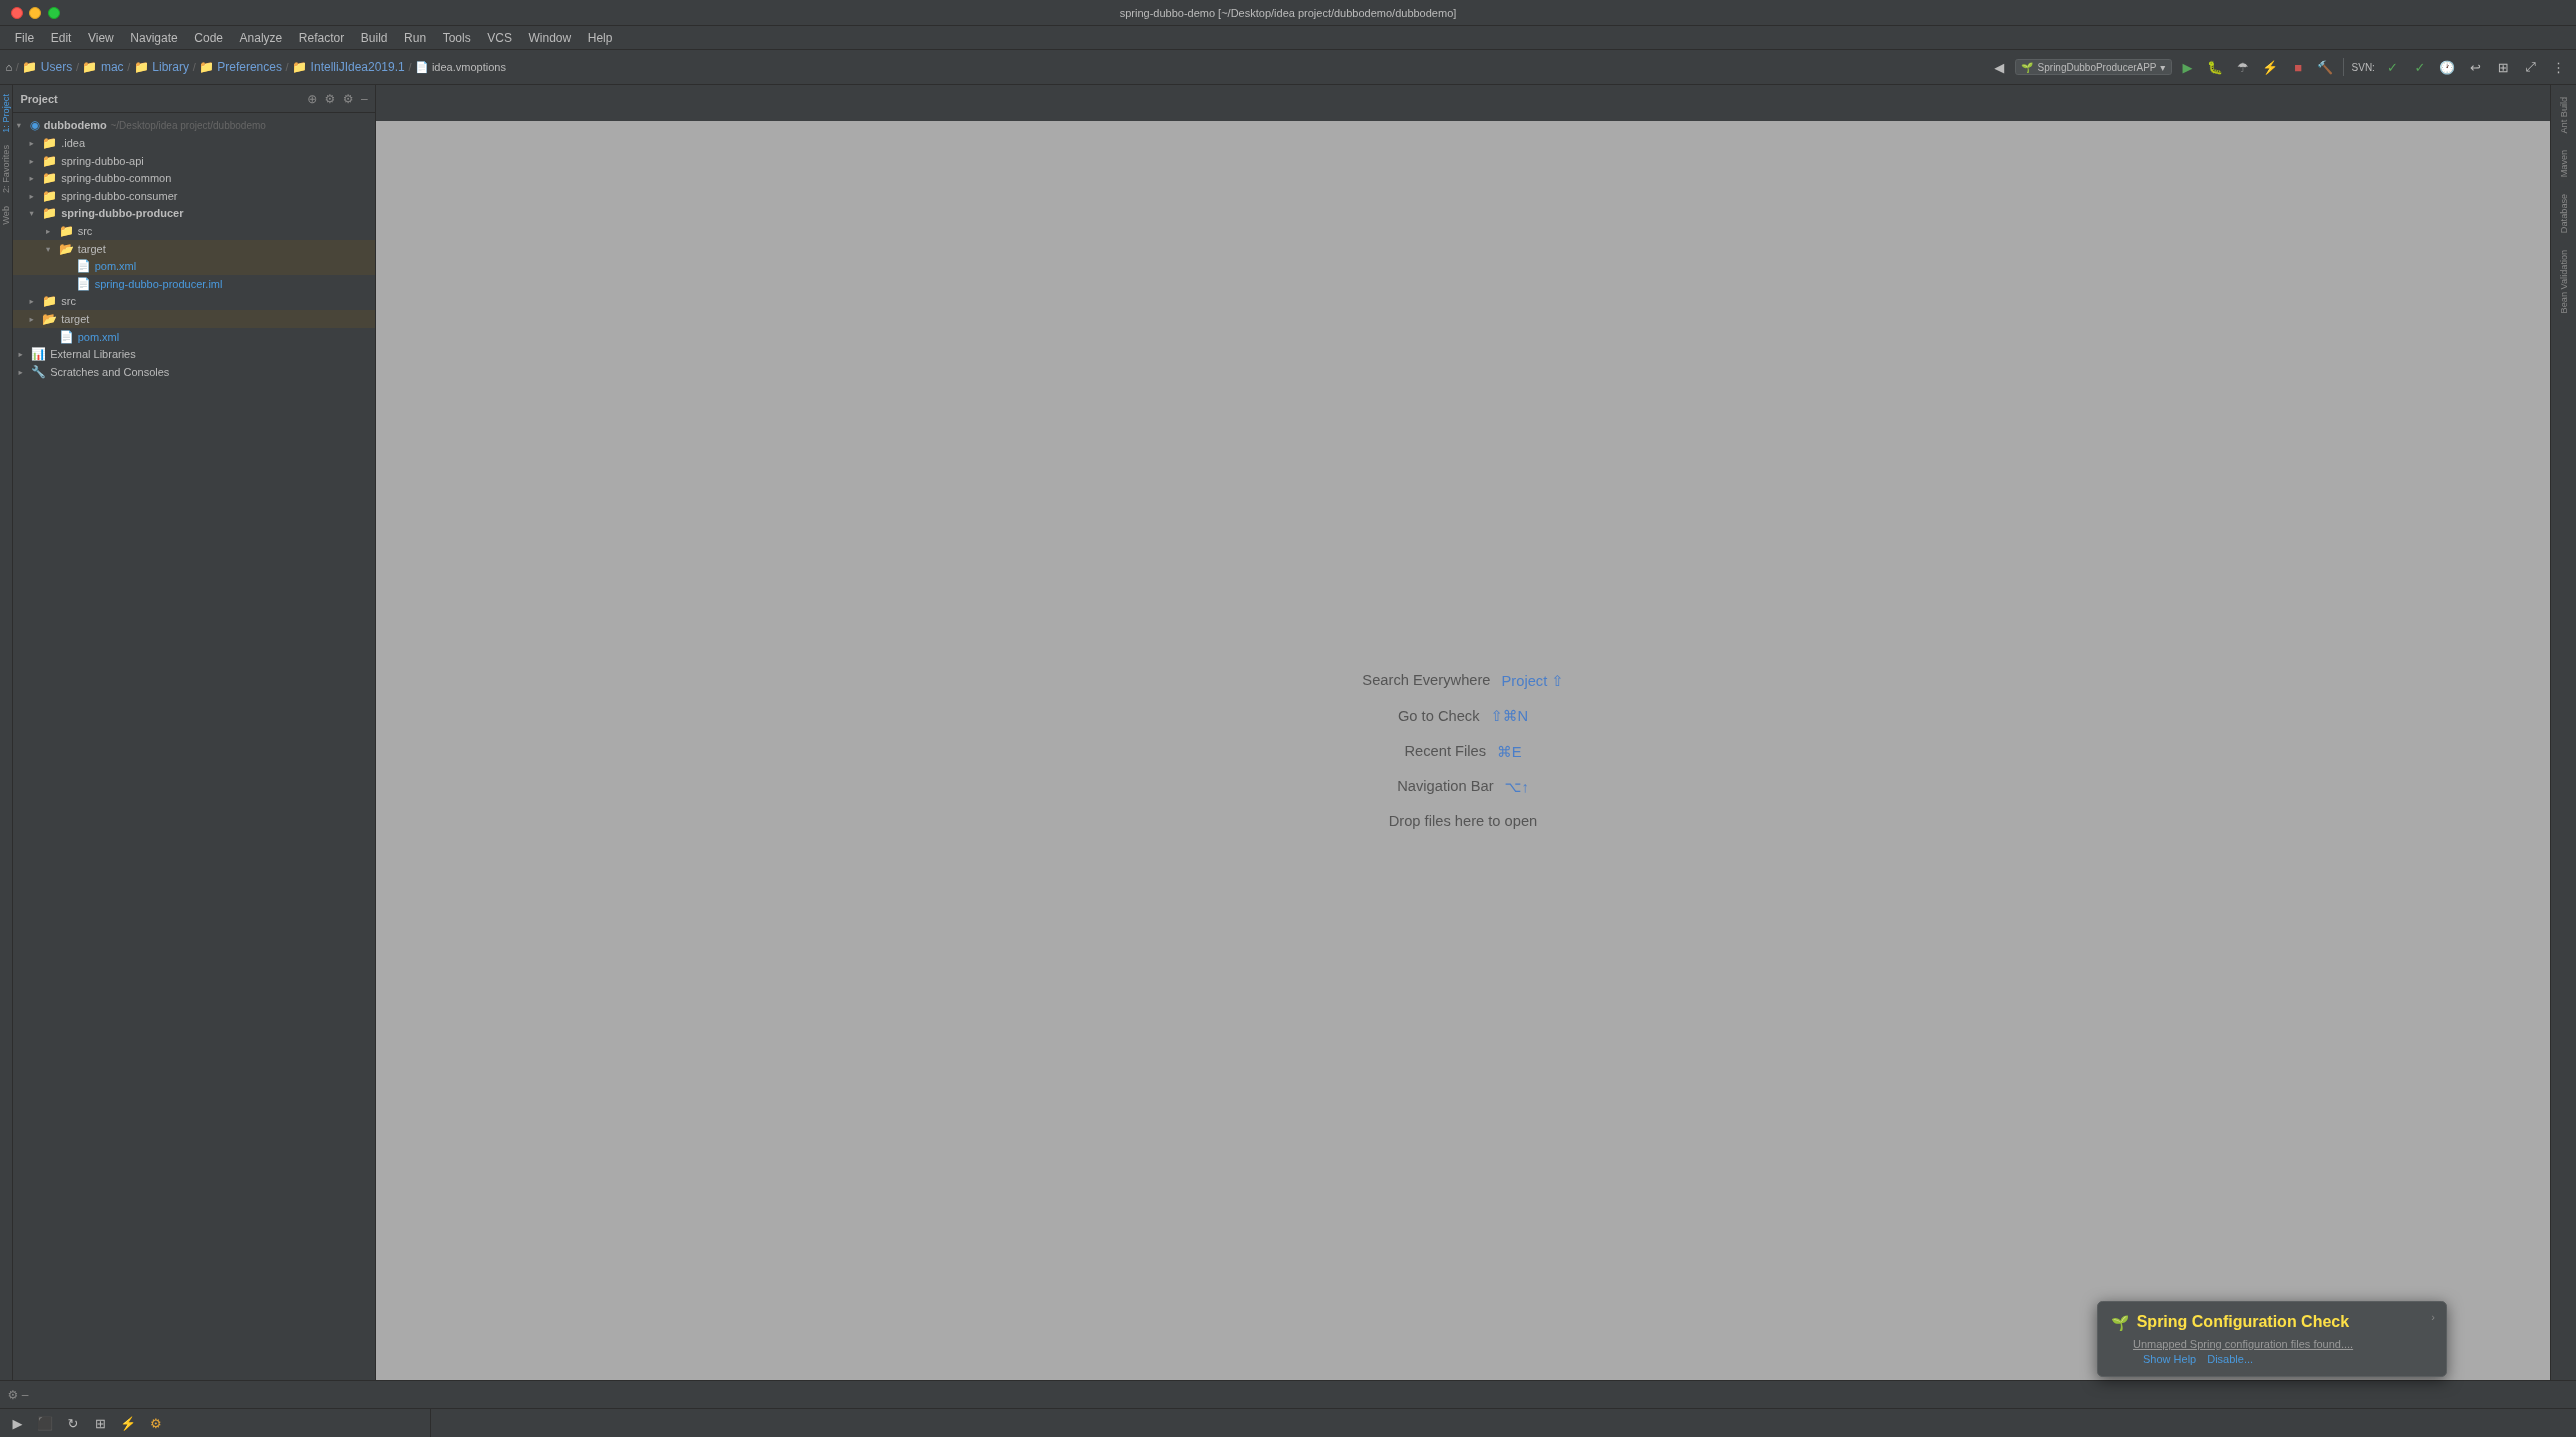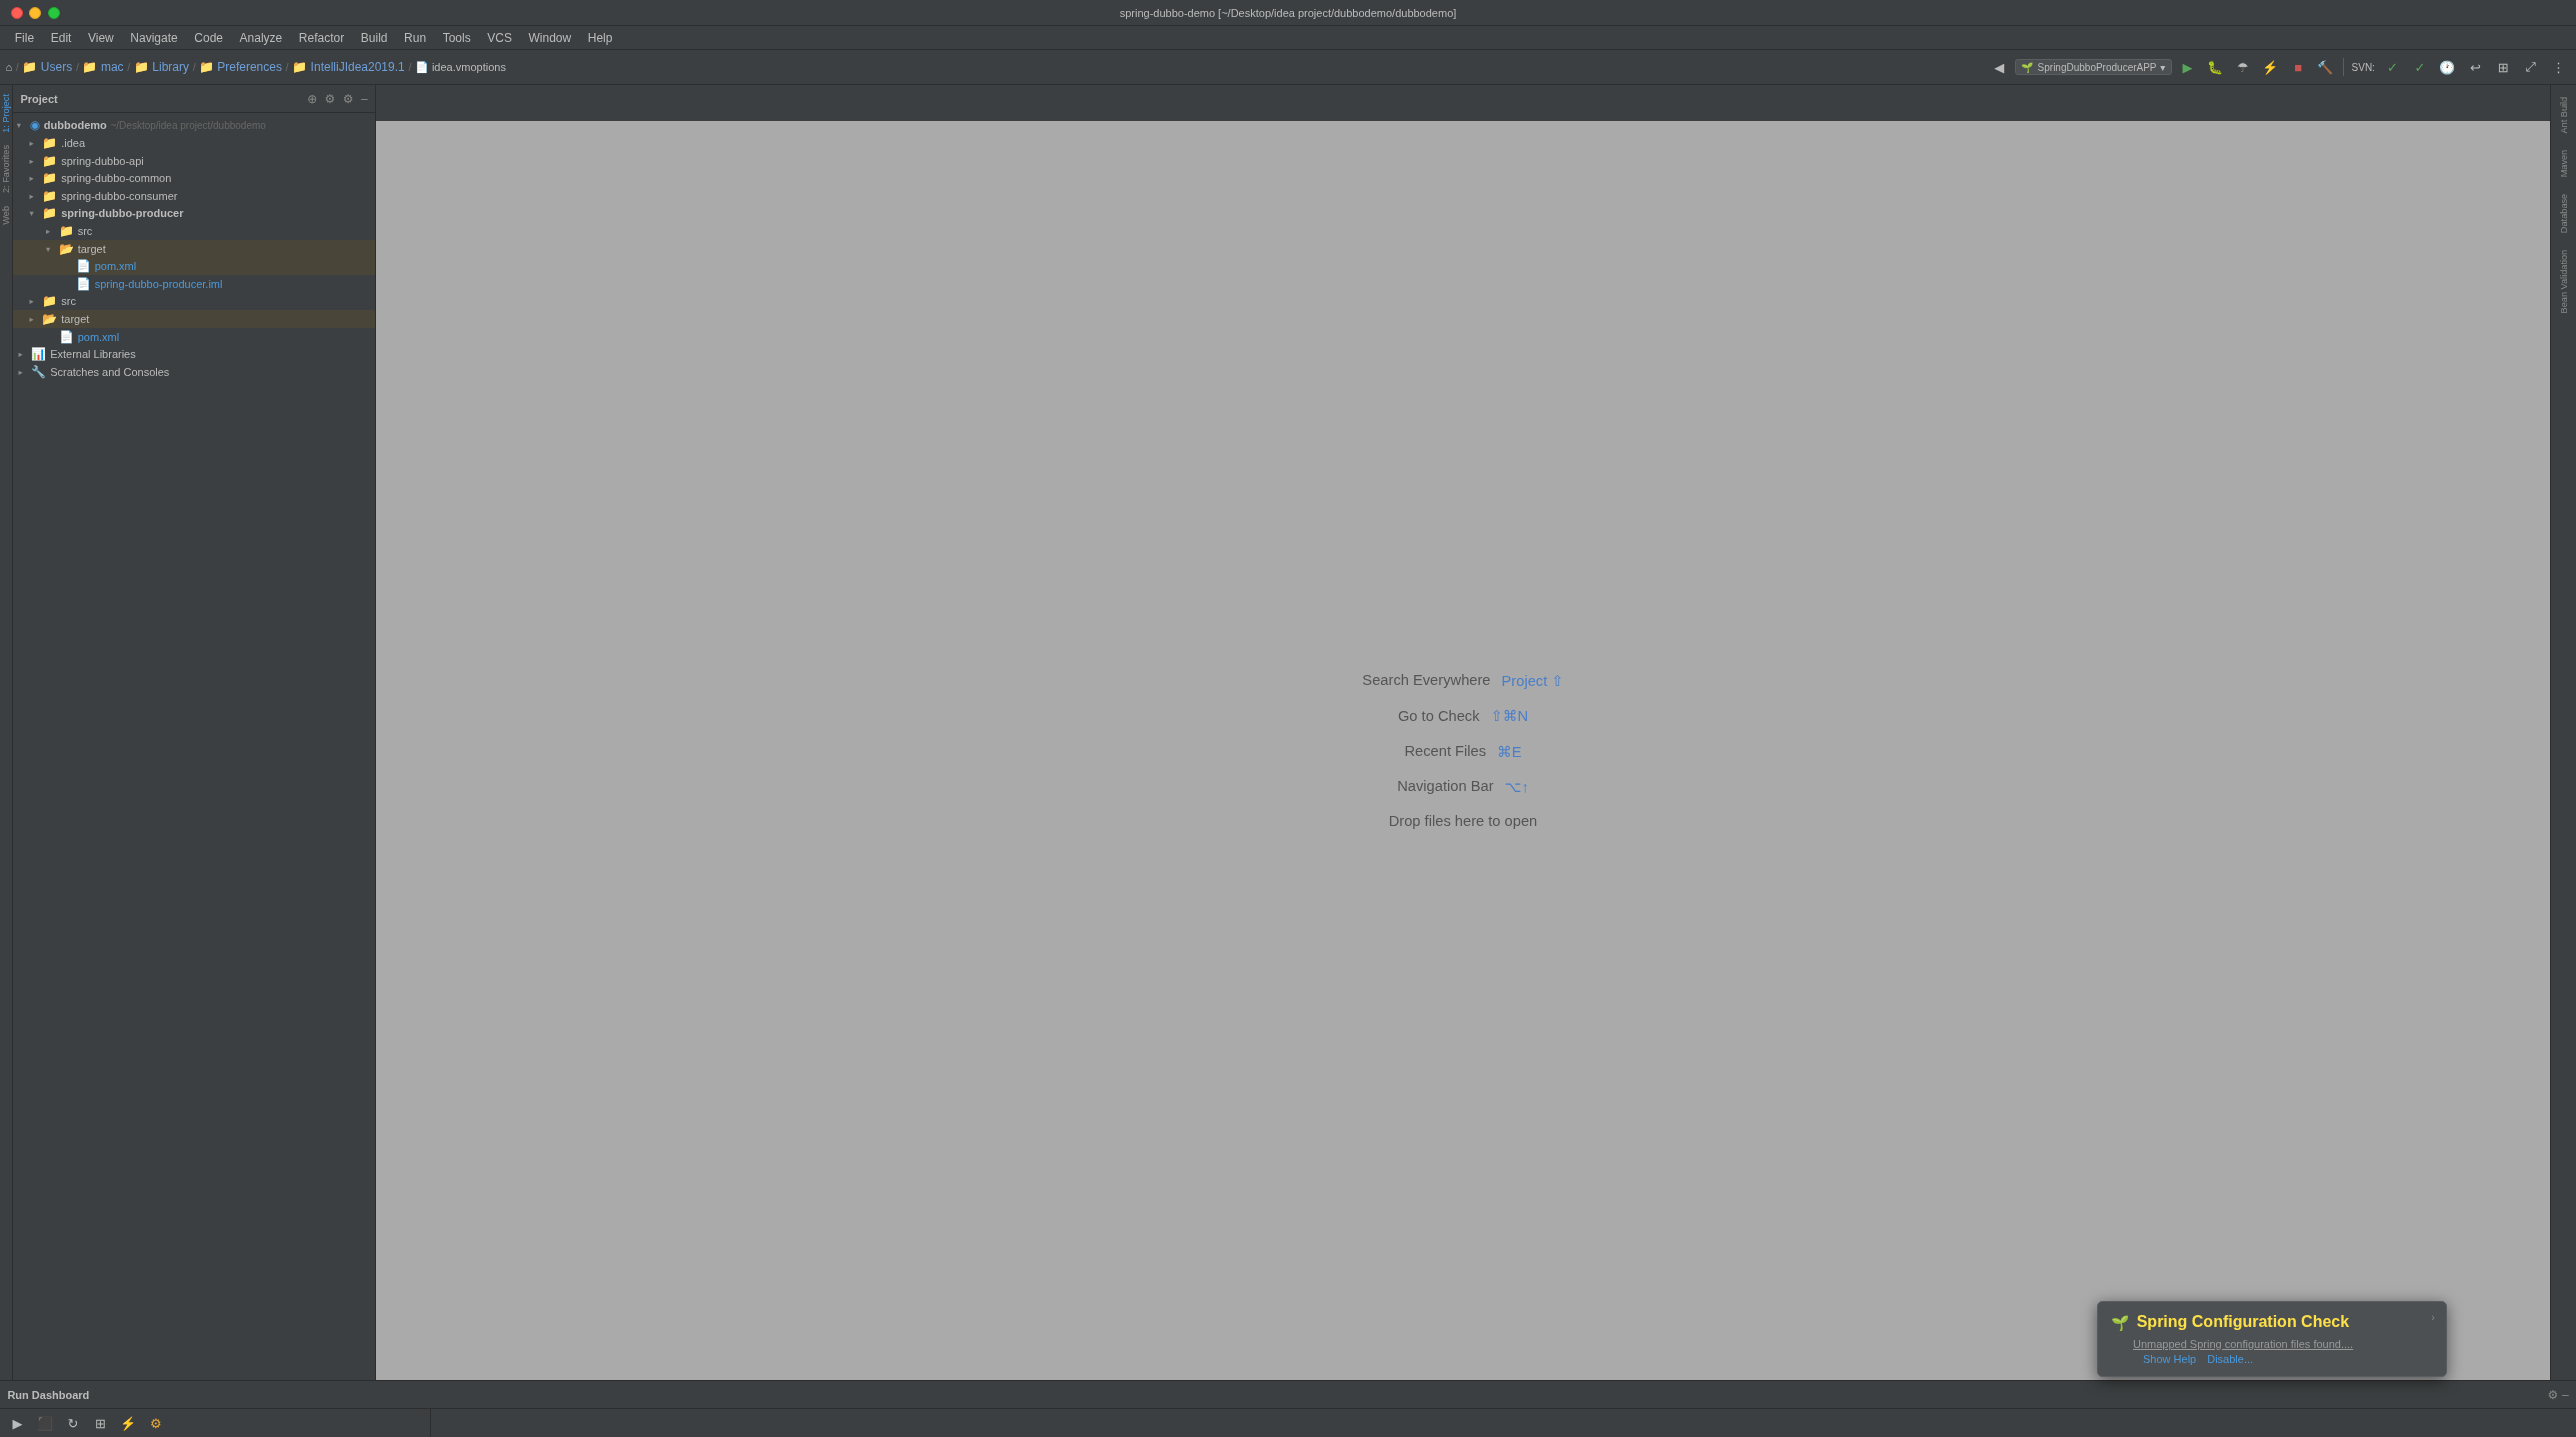--- a/index.html
+++ b/index.html
@@ -580,21 +580,20 @@
   <div class="right-sidebar">
     <div class="right-tab-vertical">Ant Build</div>
     <div class="right-tab-vertical">Maven</div>
     <div class="right-tab-vertical">Database</div>
     <div class="right-tab-vertical">Bean Validation</div>
   </div>
 </div>
 
 <div class="bottom-panel">
   <div class="bottom-panel-header">
-    <span class="bottom-panel-title">Run Dashboard</span>
     <div class="bottom-panel-icons">
       <span class="panel-icon-btn">⚙</span>
       <span class="panel-icon-btn">–</span>
     </div>
   </div>
   <div class="bottom-content">
     <div class="run-left-panel">
       <div class="run-dashboard-toolbar">
         <span class="toolbar-icon-btn run-icon">▶</span>
         <span class="toolbar-icon-btn">⬛</span>

